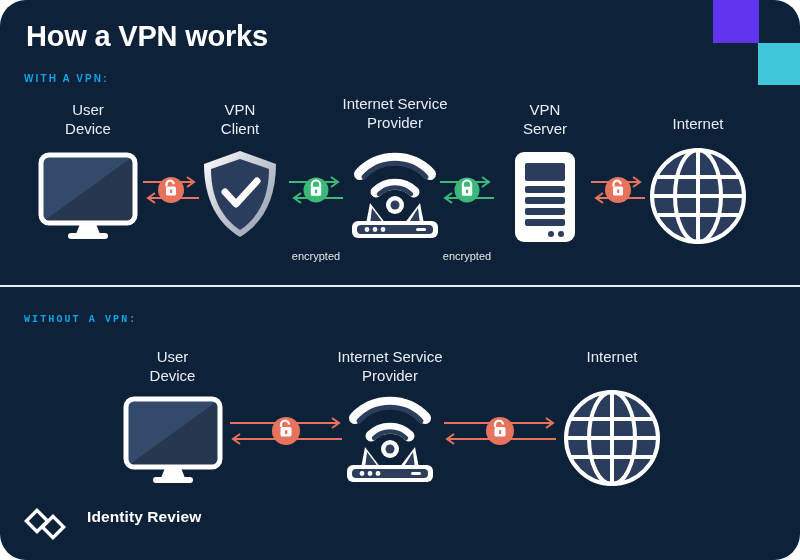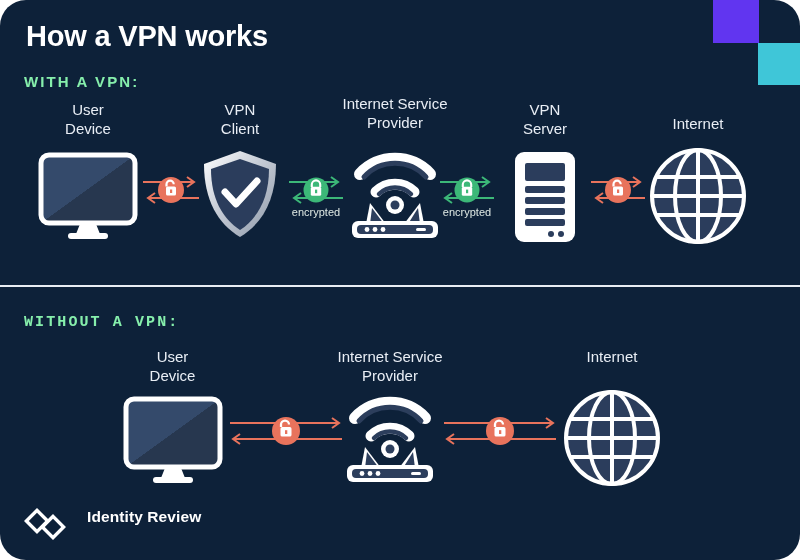--- a/index.html
+++ b/index.html
@@ -40,22 +40,22 @@
   .title {
     position: absolute;
     left: 26px; top: 20px;
     color: #ffffff;
     font-size: 29px;
     font-weight: bold;
     letter-spacing: -0.2px;
   }
   .section-label {
     position: absolute;
-    color: #86efac;
-    font-size: 15px;
+    color: #0ea5e9;
+    font-size: 10px;
     font-weight: bold;
     letter-spacing: 2.1px;
   }
   #label-with { left: 24px; top: 73px; }
   #label-without { left: 24px; top: 314px; font-family: Liberation Mono, monospace; }
 
   .divider {
     position: absolute;
     left: 0; top: 285px;
     width: 800px; height: 2px;
@@ -77,20 +77,21 @@
     position: absolute;
   }
 
   
   .enc-caption {
     position: absolute;
     color: #dfe9e4;
     font-size: 11px;
     text-align: center;
     width: 70px;
+    margin-top: 44px;
   }
 
   
   .logo-wrap {
     position: absolute;
     left: 24px; top: 508px;
     display: flex;
     gap: 21px;
   }
   .logo-text {

